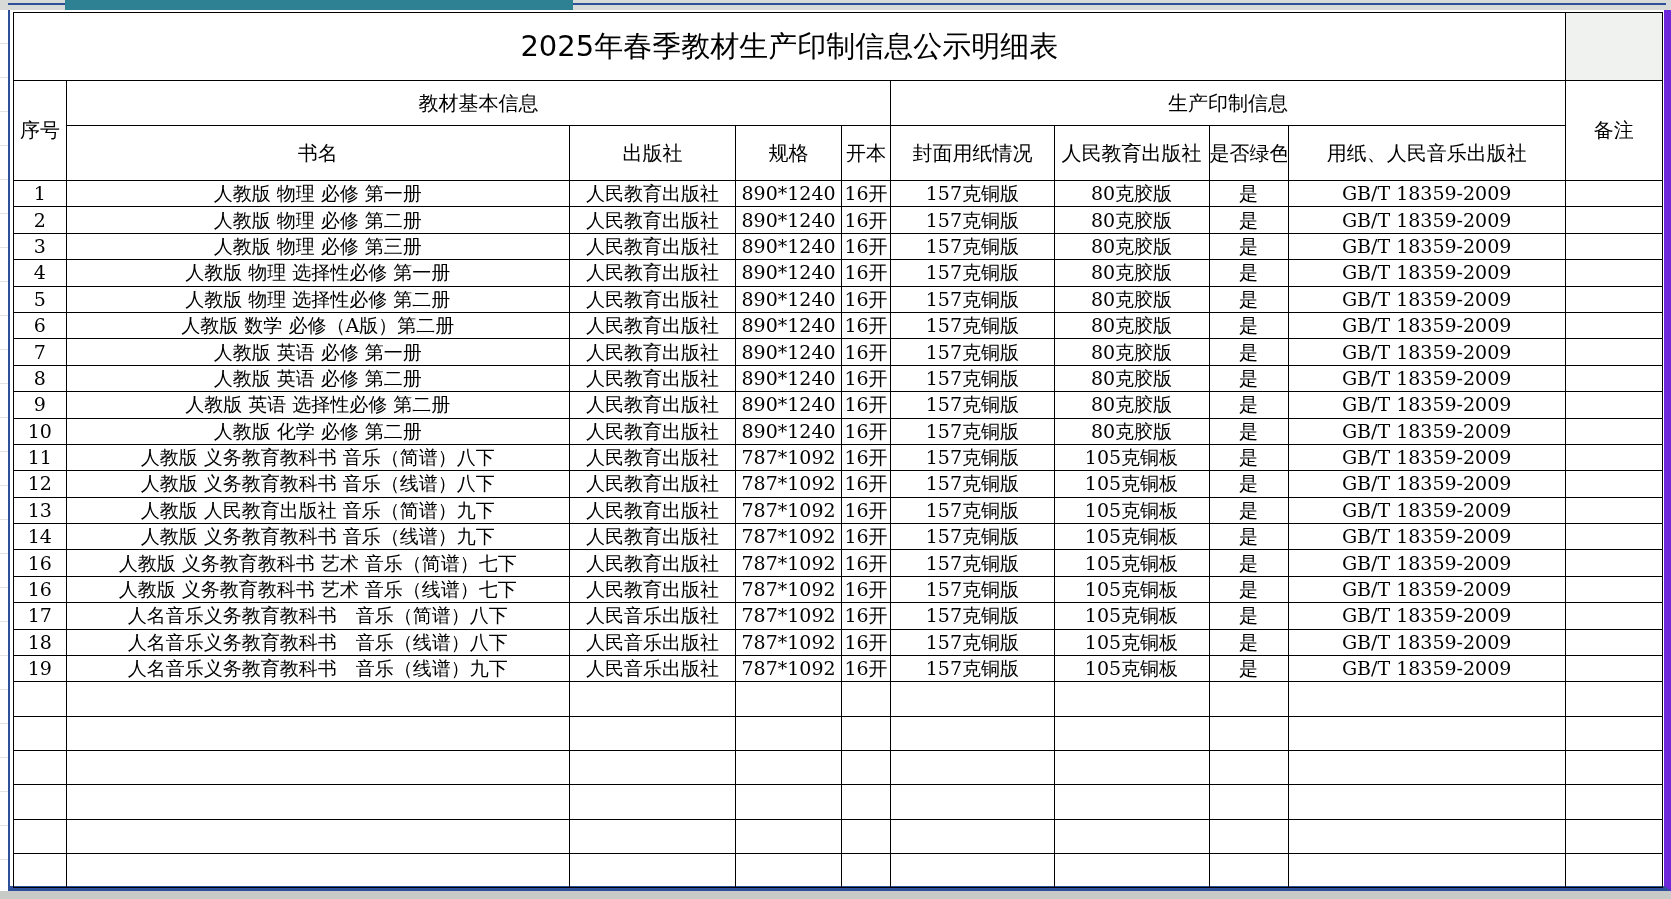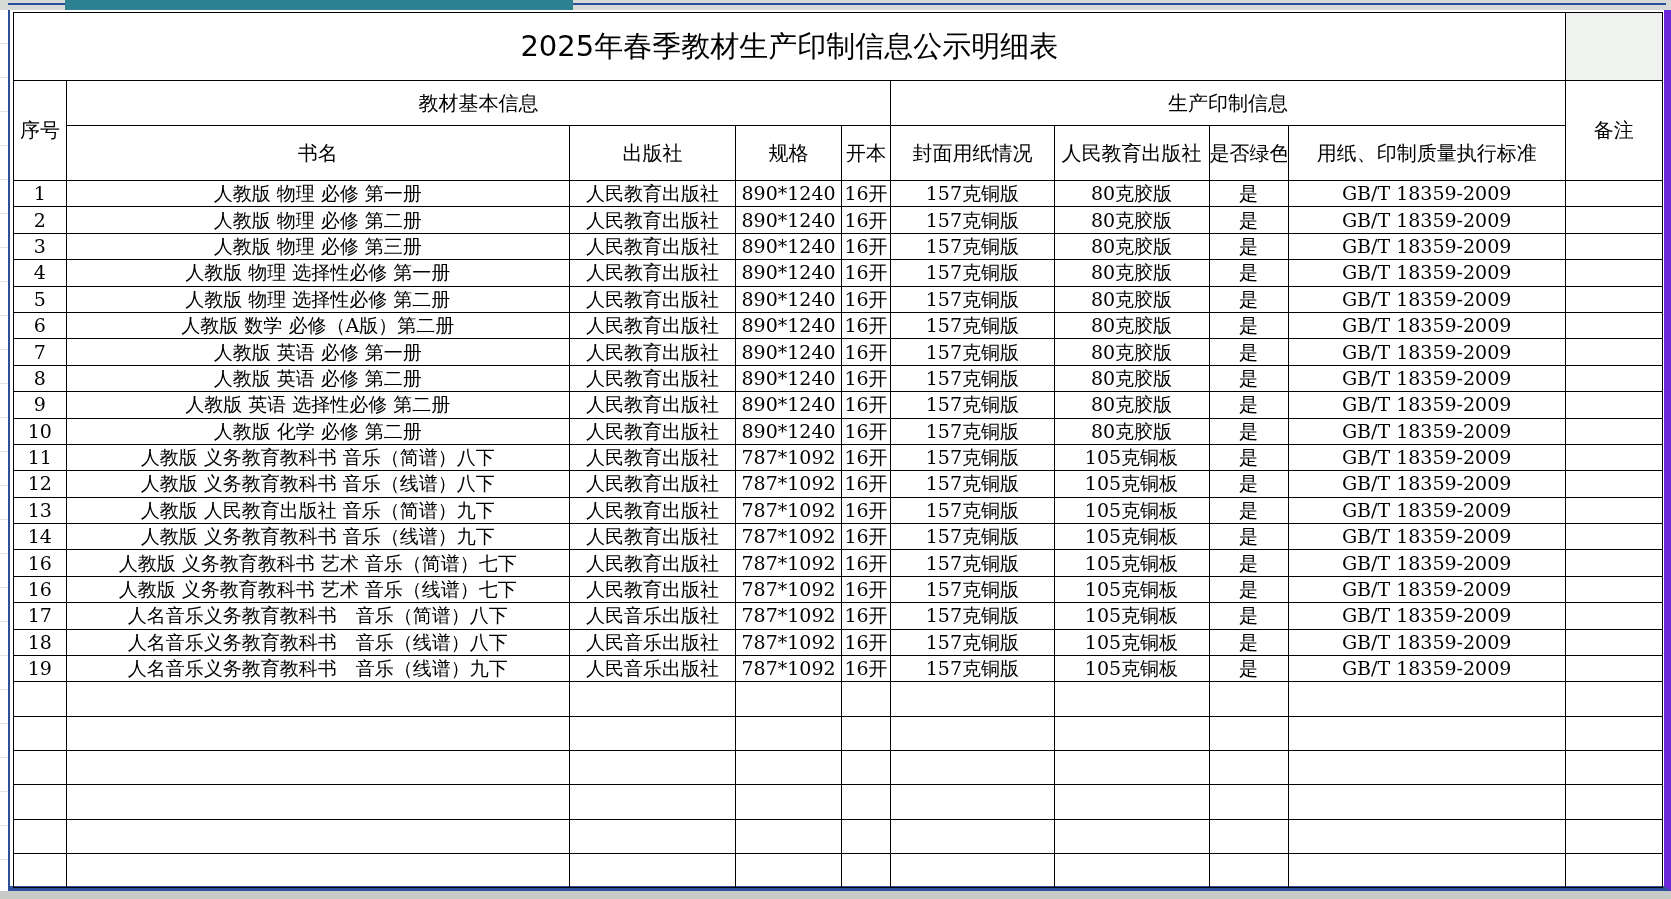--- a/index.html
+++ b/index.html
@@ -82,21 +82,21 @@
           <th class="hdr" rowspan="2">备注</th>
         </tr>
         <tr class="sub-row">
           <th class="hdr">书名</th>
           <th class="hdr">出版社</th>
           <th class="hdr">规格</th>
           <th class="hdr">开本</th>
           <th class="hdr">封面用纸情况</th>
           <th class="hdr">人民教育出版社</th>
           <th class="hdr wrap">是否绿色印刷</th>
-          <th class="hdr">用纸、印制质量执行标准</th>
+          <th class="hdr">用纸、人民音乐出版社</th>
         </tr>
       </thead>
       <tbody class="data" id="data-rows">
           <tr>
             <td>1</td>
             <td class="left">人教版 物理 必修 第一册</td>
             <td>人民教育出版社</td>
             <td>890*1240</td>
             <td>16开</td>
             <td>157克铜版</td>

